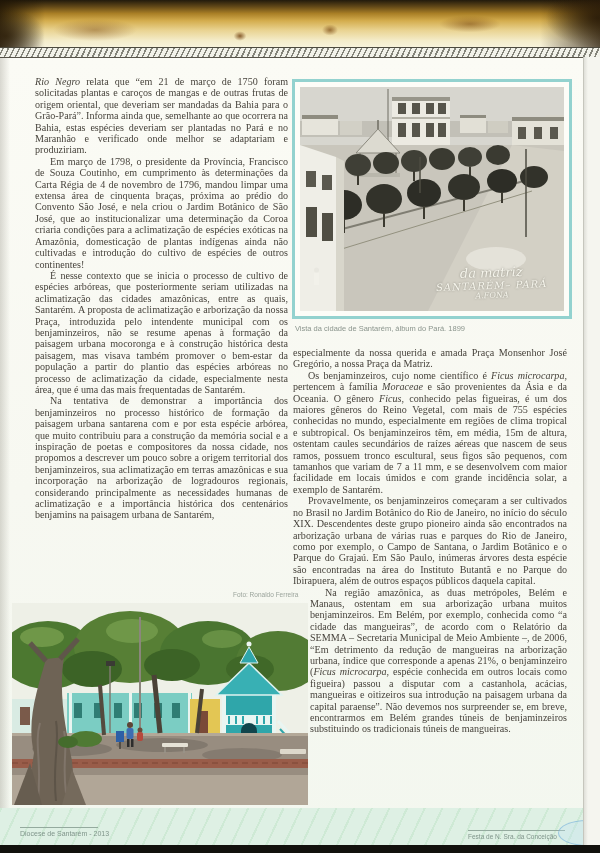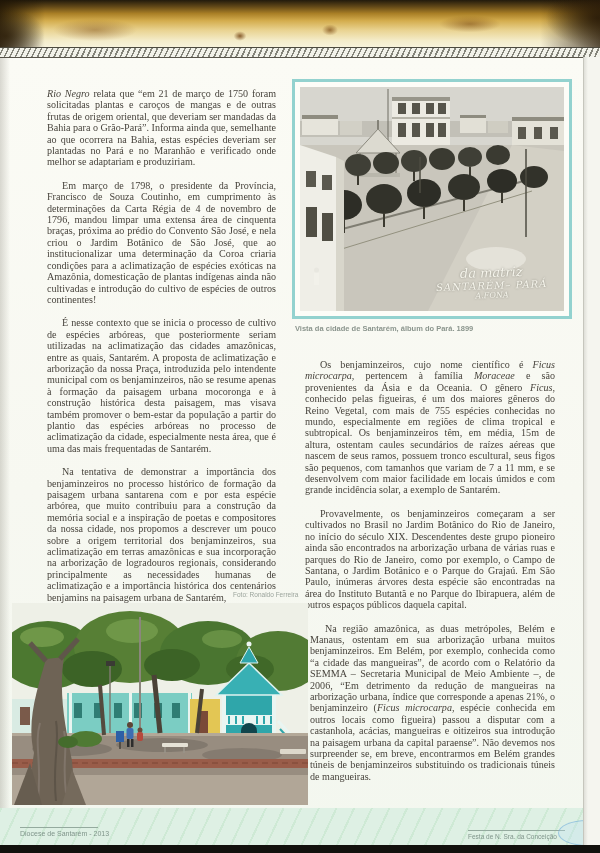--- a/index.html
+++ b/index.html
@@ -28,37 +28,37 @@
     border-left:1px solid #c6c6bd;
     background:linear-gradient(90deg,rgba(110,110,100,.16) 0,rgba(110,110,100,0) 4px),#f5f5ef;}
   .bottom-edge{position:absolute;left:0;top:845px;width:600px;height:8px;background:#12110d;}
   .mint-strip{position:absolute;left:0;top:808px;width:600px;height:37px;
     background:repeating-linear-gradient(115deg,rgba(150,210,160,.22) 0 2px,rgba(150,210,160,0) 2px 16px),#def0e4;}
 
   
   .col{position:absolute;color:#47433c;font-size:10.1px;line-height:11.4px;text-align:justify;}
   #left-col{left:35px;top:76px;width:253px;}
   #right-col{left:293px;top:347px;width:274px;}
-  .para{margin:12px;font-family:Liberation Serif, serif;}
+  .para{margin:0;font-family:Liberation Serif, serif;}
   .ind{text-indent:15px;}
   .it{font-style:italic;}
   .intrusion{float:left;width:14px;height:200px;margin-right:3px;}
 
   
   .photo-frame{position:absolute;left:292px;top:79px;width:264px;height:224px;
     border:3px solid #93d2cf;background:#fdfdf8;padding:5px;}
   .photo-frame svg{display:block;}
   .overlay{position:absolute;right:22px;bottom:16px;text-align:center;color:#f6f5ec;
     font-family:"DejaVu Serif",serif;font-style:italic;transform:rotate(-2deg);
     text-shadow:0 0 2px rgba(60,60,50,.5);}
   .ov1{font-size:13px;}
   .ov2{font-size:10px;letter-spacing:1px;}
   .ov3{font-size:8px;}
   .caption{position:absolute;left:295px;top:324px;font-family:"Liberation Sans",sans-serif;
-    font-size:7.5px;color:#8b958d;font-weight:bold;}
+    font-size:7.5px;color:#8b958d;}
 
   
   .plaza-photo{position:absolute;left:12px;top:603px;width:296px;height:202px;background:#eef0e7;}
   .credit{position:absolute;left:233px;top:591px;font-family:"Liberation Sans",sans-serif;
     font-size:6.5px;color:#9ba49c;}
 
   
   .fline{position:absolute;height:1px;background:#94aa9e;}
   .fline-left{left:20px;top:827px;width:78px;}
   .fline-right{left:468px;top:830px;width:97px;}
@@ -158,20 +158,21 @@
     </svg>
     <div class="overlay">
       <div class="ov1">da matriz</div>
       <div class="ov2">SANTARÉM– PARÁ</div>
       <div class="ov3">A.FONA</div>
     </div>
   </div>
   <div class="caption">Vista da cidade de Santarém, álbum do Pará. 1899</div>
 
   <div id="right-col" class="col">
+    <p class="para"><span>especialmente  da nossa querida e amada Praça Monsenhor José Gregório, a nossa Praça da Matriz.</span></p>
     <p class="para ind"><span>Os benjaminzeiros, cujo nome científico é </span><span class="it">Ficus microcarpa</span><span>, pertencem à família </span><span class="it">Moraceae</span><span> e são provenientes da Ásia e da Oceania. O gênero </span><span class="it">Ficus</span><span>, conhecido pelas figueiras, é um dos maiores gêneros do Reino Vegetal, com mais de 755 espécies conhecidas no mundo, especialmente em regiões de clima tropical e subtropical. Os benjaminzeiros têm, em média, 15m de altura, ostentam caules secundários de raízes aéreas que nascem de seus ramos, possuem tronco escultural, seus figos são pequenos, com tamanhos que variam de 7 a 11 mm, e se desenvolvem com maior facilidade em locais úmidos e com grande incidência solar, a exemplo de Santarém.</span></p>
     <p class="para ind"><span>Provavelmente, os benjaminzeiros começaram a ser cultivados no Brasil no Jardim Botânico do Rio de Janeiro, no início do século XIX. Descendentes deste grupo pioneiro ainda são encontrados na arborização urbana de várias ruas e parques do Rio de Janeiro, como por exemplo, o Campo de Santana, o Jardim Botânico e o Parque do Grajaú. Em São Paulo, inúmeras árvores desta espécie são encontradas na área do Instituto Butantã e no Parque do Ibirapuera, além de outros espaços públicos daquela capital.</span></p>
     <div class="intrusion"></div>
     <p class="para ind"><span>Na região amazônica, as duas metrópoles, Belém e Manaus, ostentam em sua arborização urbana muitos benjaminzeiros. Em Belém, por exemplo, conhecida como “a cidade das mangueiras”, de acordo com o Relatório da SEMMA – Secretaria Municipal de Meio Ambiente –, de 2006, “Em detrimento da redução de mangueiras na arborização urbana, índice que corresponde a apenas 21%, o benjaminzeiro (</span><span class="it">Ficus microcarpa</span><span>, espécie conhecida em outros locais como figueira) passou a disputar com a castanhola, acácias, mangueiras e oitizeiros sua introdução na paisagem urbana da capital paraense”. Não devemos nos surpreender se, em breve, encontrarmos em Belém grandes túneis de benjaminzeiros substituindo os tradicionais túneis de mangueiras.</span></p>
   </div>
 
   <div class="credit">Foto: Ronaldo Ferreira</div>
   <div class="plaza-photo">
     <svg viewBox="0 0 296 202" width="296" height="202" xmlns="http://www.w3.org/2000/svg">
       <rect width="296" height="202" fill="#eef0e7"></rect>

